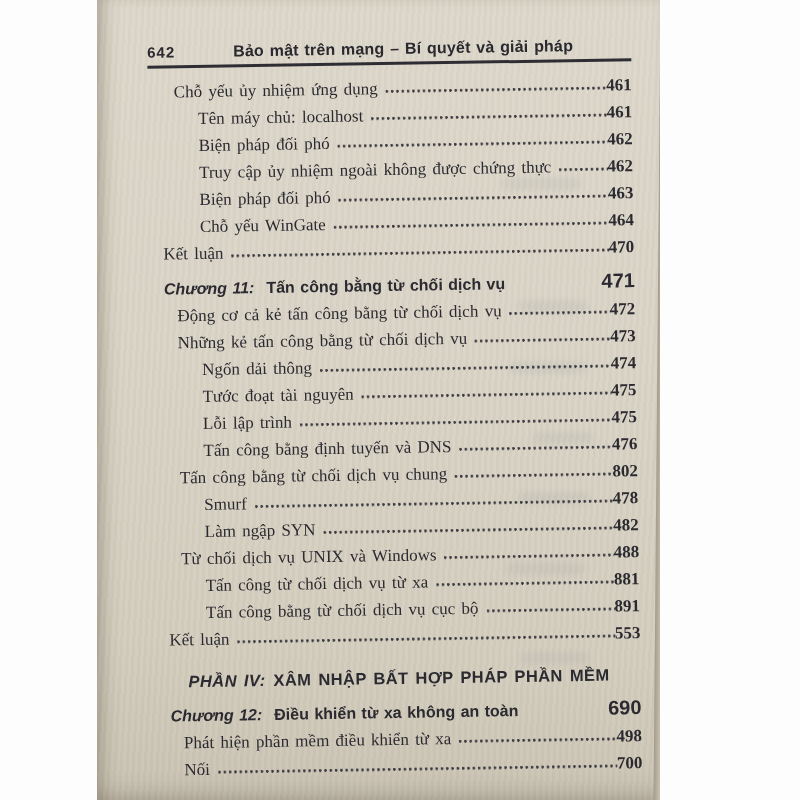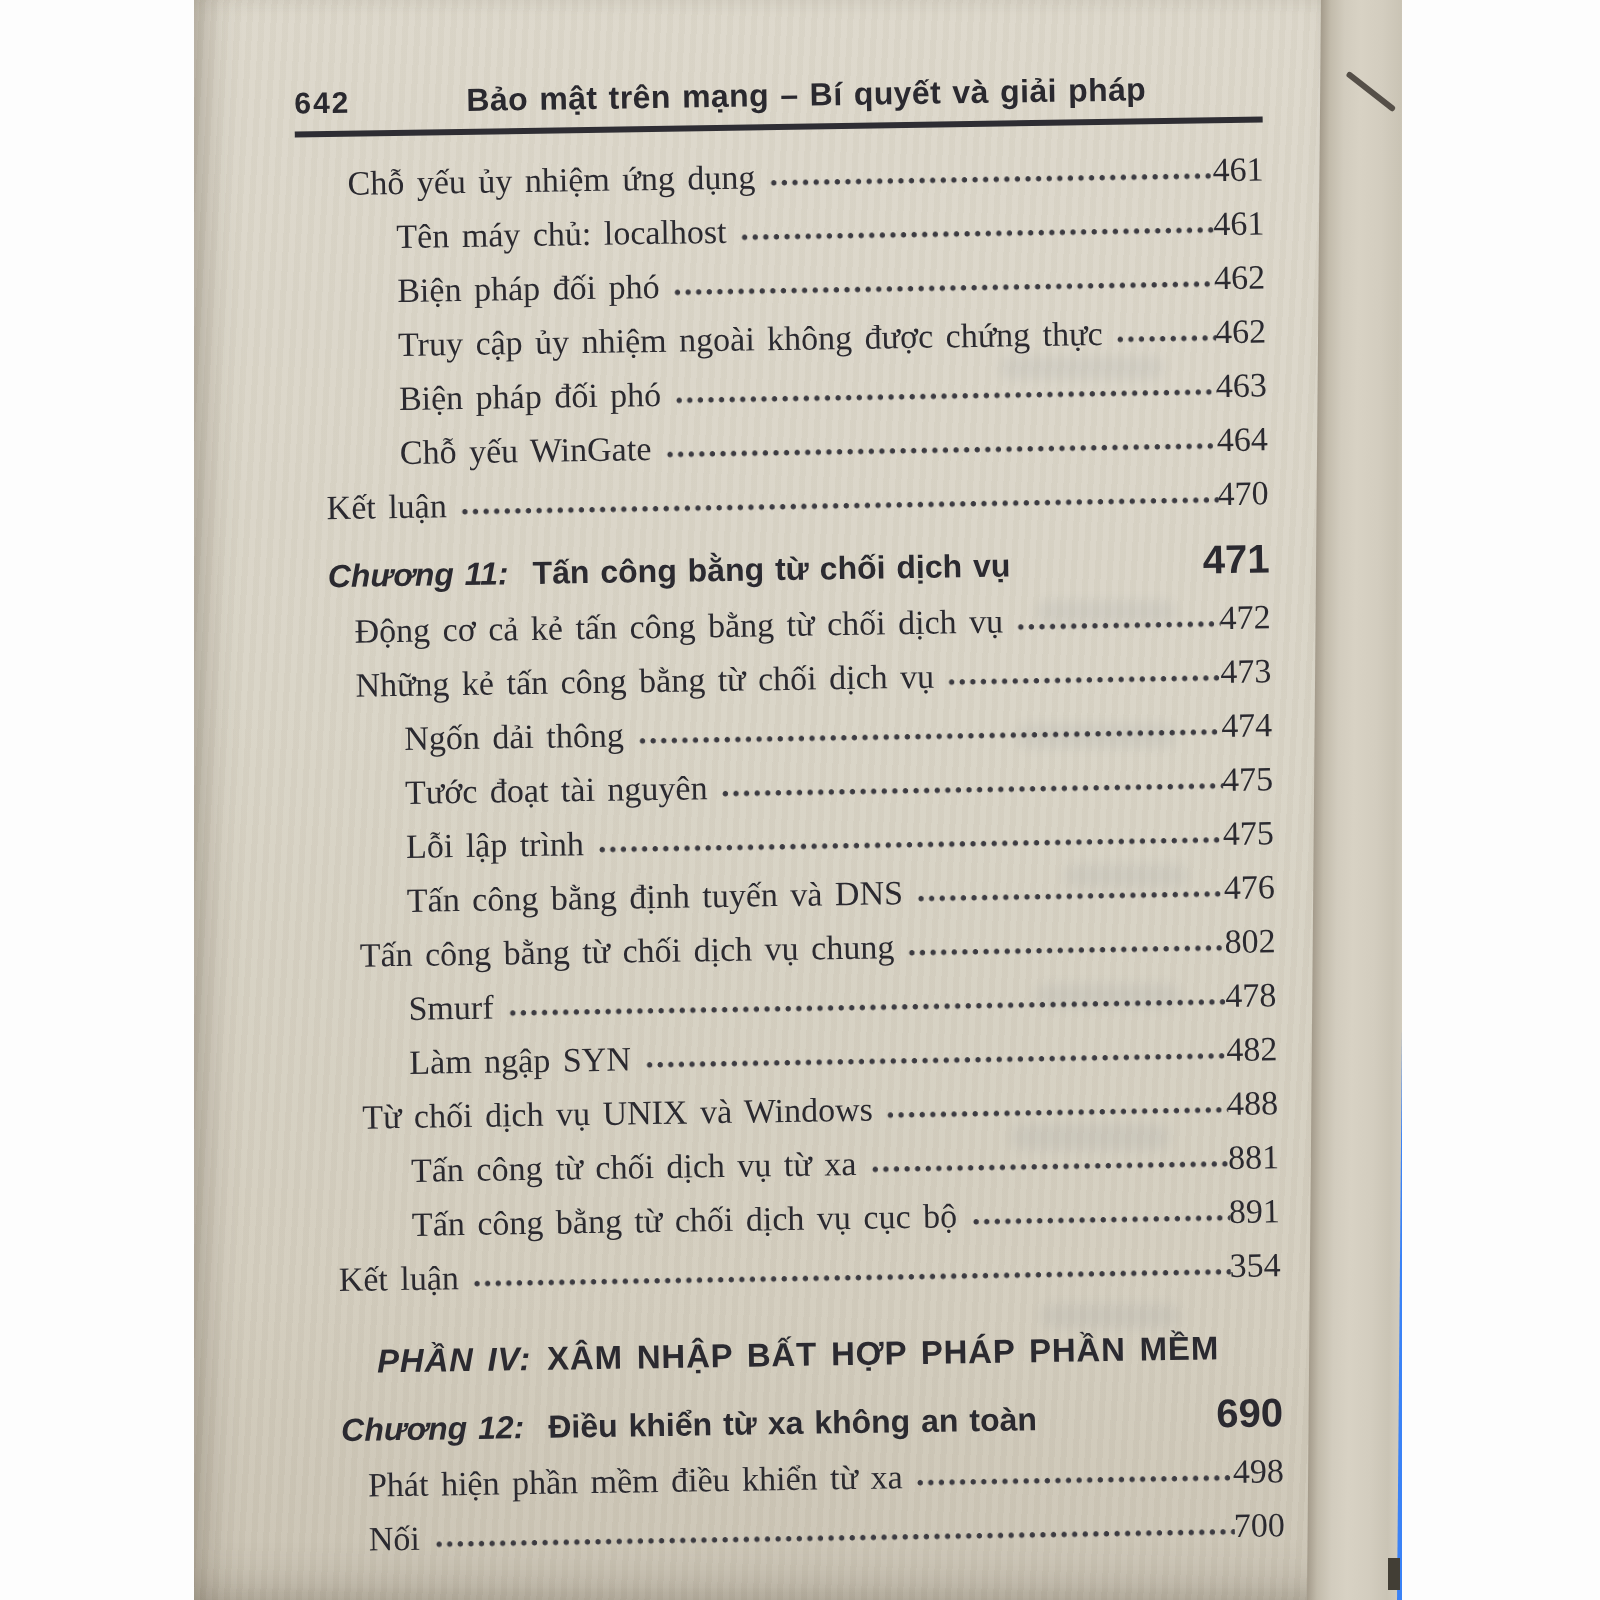--- a/index.html
+++ b/index.html
@@ -1,17 +1,17 @@
 <!DOCTYPE html>
 <html><head>
 <meta charset="utf-8">
 <style>
   html,body{margin:0;padding:0;}
   body{width:800px;height:800px;overflow:hidden;background:#fdfdfd;}
-  .photo{position:relative;width:800px;height:800px;background:#3b82f6;overflow:hidden;
+  .photo{position:relative;width:660px;height:800px;background:#3b82f6;overflow:hidden;
          font-family:"Liberation Serif","DejaVu Serif",serif;}
 
   
   .page{position:absolute;left:97px;top:-4px;width:567px;height:808px;
         background:linear-gradient(183deg,#ddd8cb 0%,#d9d4c6 45%,#d3cdbe 80%,#c9c2b2 100%);
         box-shadow:inset 14px 0 18px -10px rgba(110,100,85,.45),
                    inset 0 -20px 24px -14px rgba(105,96,82,.45),
                    inset 0 10px 14px -10px rgba(120,110,95,.22);}
   .page::after{content:"";position:absolute;inset:0;
         background:repeating-linear-gradient(93deg,rgba(255,255,255,.035) 0 3px,rgba(118,108,90,.035) 3px 6px);}
@@ -36,21 +36,21 @@
   .header{display:flex;align-items:baseline;border-bottom:3px solid #2e2d33;padding-bottom:4px;
         font-family:"Liberation Sans","DejaVu Sans",sans-serif;font-weight:bold;color:#2a292f;}
   .header .pageno{font-size:15px;letter-spacing:1px;}
   .header .title{font-size:16px;margin-left:58px;letter-spacing:.2px;word-spacing:1px;}
 
   .toc{margin-top:14px;}
   .row{display:flex;align-items:baseline;font-size:17px;margin-bottom:7px;word-spacing:2px;}
   .row .leader{flex:1;height:5px;margin-left:7px;
         background-image:radial-gradient(circle at 2.1px 2.4px,#3c3b41 1.15px,rgba(0,0,0,0) 1.55px);
         background-size:5.3px 5px;background-repeat:repeat-x;}
-  .row .pnum{font-size:17px;}
+  .row .pnum{font-size:17px;font-weight:bold;}
   .indent-0{padding-left:13px;}
   .indent-1{padding-left:26px;}
   .indent-2{padding-left:50px;}
 
   .row.chapter{font-family:"Liberation Sans","DejaVu Sans",sans-serif;font-weight:bold;font-size:16px;
         margin-top:12px;padding-left:13px;word-spacing:1px;}
   .row.chapter .chapter-label{font-style:italic;margin-right:12px;}
   .row.chapter .pnum{font-size:20px;font-family:"Liberation Sans","DejaVu Sans",sans-serif;}
   .flex-spacer{flex:1;}
 
@@ -182,21 +182,21 @@
           <span class="pnum">881</span>
         </div>
         <div class="row entry indent-2">
           <span class="label">Tấn công bằng từ chối dịch vụ cục bộ</span>
           <span class="leader"></span>
           <span class="pnum">891</span>
         </div>
         <div class="row entry indent-0">
           <span class="label">Kết luận</span>
           <span class="leader"></span>
-          <span class="pnum">354</span>
+          <span class="pnum">553</span>
         </div>
         <div class="row part">
           <span class="part-prefix">PHẦN IV:</span>
           <span class="part-title">XÂM NHẬP BẤT HỢP PHÁP PHẦN MỀM</span>
         </div>
         <div class="row chapter">
           <span class="chapter-label">Chương 12:</span>
           <span class="chapter-title">Điều khiển từ xa không an toàn</span>
           <span class="flex-spacer"></span>
           <span class="pnum">690</span>

